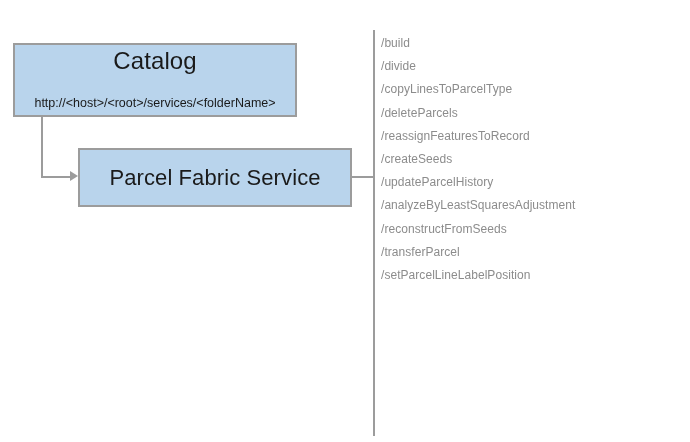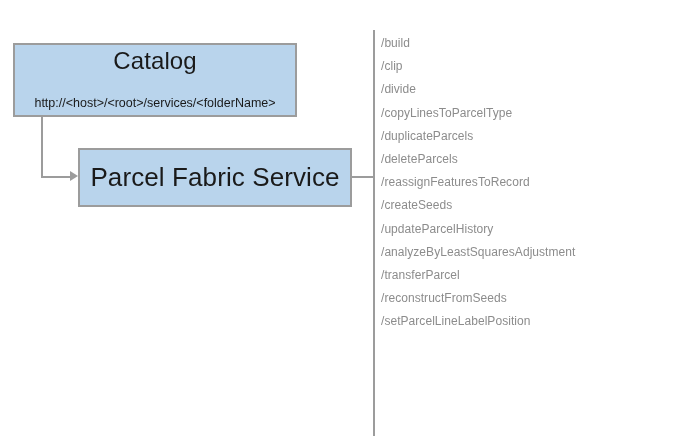--- a/index.html
+++ b/index.html
@@ -56,21 +56,21 @@
     height: 74px;
   }
   #catalog-node .title { margin-top: -2px; }
 
   #service-node {
     left: 78px;
     top: 148px;
     width: 274px;
     height: 59px;
   }
-  #service-node .title { font-size: 26px; line-height: 25px; }
+  #service-node .title { font-size: 22px; line-height: 25px; }
   #service-node .subtitle { font-size: 12.5px; margin-top: 1px; }
 
   
   .conn {
     position: absolute;
     background: #9c9c9c;
   }
   
   #conn-catalog-vertical {
     left: 41px;
@@ -146,27 +146,25 @@
   <div id="service-node" class="node">
     <div class="title">Parcel Fabric Service</div>
   </div>
 
   <div id="conn-service-to-list" class="conn"></div>
 
   <div id="operations-divider" class="conn"></div>
 
   <ul id="operations-list">
       <li>/build</li>
-      <li>/clip</li>
       <li>/divide</li>
       <li>/copyLinesToParcelType</li>
-      <li>/duplicateParcels</li>
       <li>/deleteParcels</li>
       <li>/reassignFeaturesToRecord</li>
       <li>/createSeeds</li>
       <li>/updateParcelHistory</li>
       <li>/analyzeByLeastSquaresAdjustment</li>
+      <li>/reconstructFromSeeds</li>
       <li>/transferParcel</li>
-      <li>/reconstructFromSeeds</li>
       <li>/setParcelLineLabelPosition</li>
     </ul>
 
 </div>
 
 </body></html>

